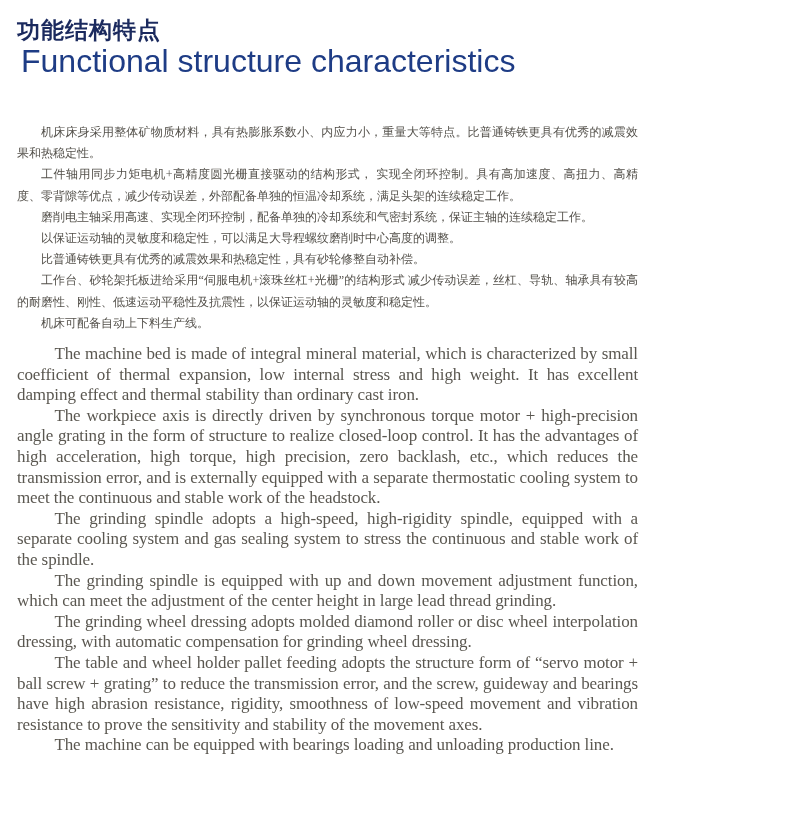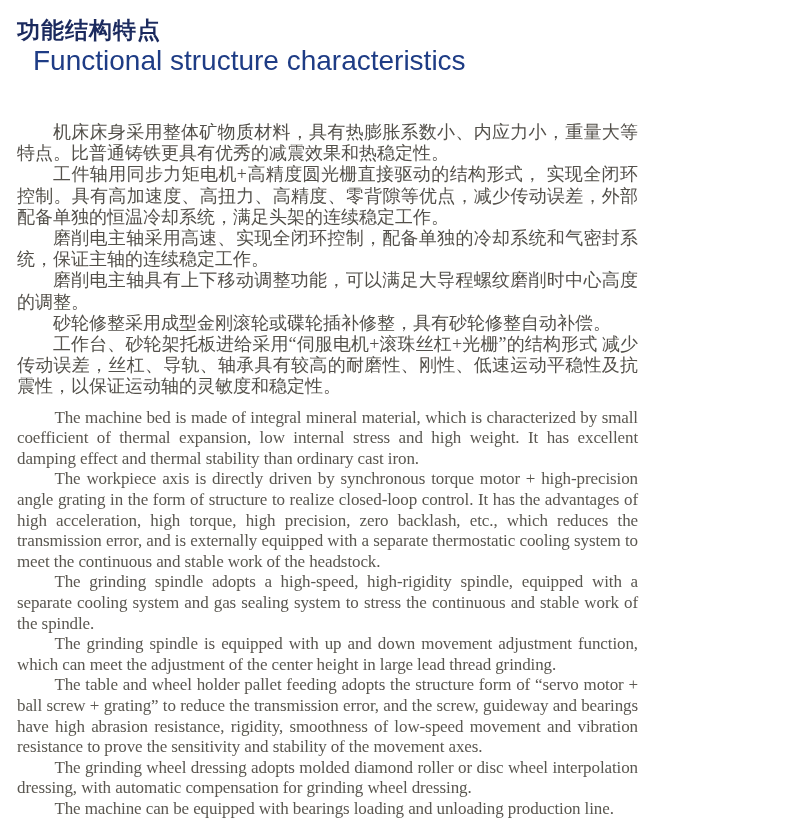--- a/index.html
+++ b/index.html
@@ -25,30 +25,30 @@
     font-weight: bold;
     font-size: 23px;
     line-height: 29px;
     letter-spacing: 1px;
     color: var(--color-title_zh, #1b2a5e);
     margin: 0;
   }
   .title-en {
     font-family: "Liberation Sans", "DejaVu Sans", sans-serif;
     font-weight: normal;
-    font-size: 28px;
+    font-size: 32px;
     line-height: 30px;
     color: var(--color-title_en, #1e3c85);
-    margin: 1px 0 0 16px;
+    margin: 1px 0 0 4px;
   }
   .zh-block {
     margin-top: 46px;
     color: var(--color-body_zh, #53504a);
     font-family: "Liberation Serif", serif;
-    font-size: 18px;
+    font-size: 12px;
     line-height: 21.2px;
     text-align: justify;
   }
   .zh-block p {
     margin: 0;
     text-indent: 2em;
   }
   .en-block {
     margin-top: 10px;
     color: var(--color-body_en, #5a5750);
@@ -67,27 +67,28 @@
 <body>
 
 <main class="page">
   <h1 class="title-zh">功能结构特点</h1>
   <h2 class="title-en">Functional structure characteristics</h2>
 
   <section class="zh-block">
       <p>机床床身采用整体矿物质材料，具有热膨胀系数小、内应力小，重量大等特点。比普通铸铁更具有优秀的减震效果和热稳定性。</p>
       <p>工件轴用同步力矩电机+高精度圆光栅直接驱动的结构形式， 实现全闭环控制。具有高加速度、高扭力、高精度、零背隙等优点，减少传动误差，外部配备单独的恒温冷却系统，满足头架的连续稳定工作。</p>
       <p>磨削电主轴采用高速、实现全闭环控制，配备单独的冷却系统和气密封系统，保证主轴的连续稳定工作。</p>
-      <p>磨削电主轴具有上下移动调整功能，可以满足大导程螺纹磨削时中心高度的调整。</p>
-      <p>砂轮修整采用成型金刚滚轮或碟轮插补修整，具有砂轮修整自动补偿。</p>
+      <p>以保证运动轴的灵敏度和稳定性，可以满足大导程螺纹磨削时中心高度的调整。</p>
+      <p>比普通铸铁更具有优秀的减震效果和热稳定性，具有砂轮修整自动补偿。</p>
       <p>工作台、砂轮架托板进给采用“伺服电机+滚珠丝杠+光栅”的结构形式 减少传动误差，丝杠、导轨、轴承具有较高的耐磨性、刚性、低速运动平稳性及抗震性，以保证运动轴的灵敏度和稳定性。</p>
+      <p>机床可配备自动上下料生产线。</p>
     </section>
 
   <section class="en-block">
       <p>The machine bed is made of integral mineral material, which is characterized by small coefficient of thermal expansion, low internal stress and high weight. It has excellent damping effect and thermal stability than ordinary cast iron.</p>
       <p>The workpiece axis is directly driven by synchronous torque motor + high-precision angle grating in the form of structure to realize closed-loop control. It has the advantages of high acceleration, high torque, high precision, zero backlash, etc., which reduces the transmission error, and is externally equipped with a separate thermostatic cooling system to meet the continuous and stable work of the headstock.</p>
       <p>The grinding spindle adopts a high-speed, high-rigidity spindle, equipped with a separate cooling system and gas sealing system to stress the continuous and stable work of the spindle.</p>
       <p>The grinding spindle is equipped with up and down movement adjustment function, which can meet the adjustment of the center height in large lead thread grinding.</p>
+      <p>The grinding wheel dressing adopts molded diamond roller or disc wheel interpolation dressing, with automatic compensation for grinding wheel dressing.</p>
       <p>The table and wheel holder pallet feeding adopts the structure form of “servo motor + ball screw + grating” to reduce the transmission error, and the screw, guideway and bearings have high abrasion resistance, rigidity, smoothness of low-speed movement and vibration resistance to prove the sensitivity and stability of the movement axes.</p>
-      <p>The grinding wheel dressing adopts molded diamond roller or disc wheel interpolation dressing, with automatic compensation for grinding wheel dressing.</p>
       <p>The machine can be equipped with bearings loading and unloading production line.</p>
     </section>
 </main>
 
 </body></html>

